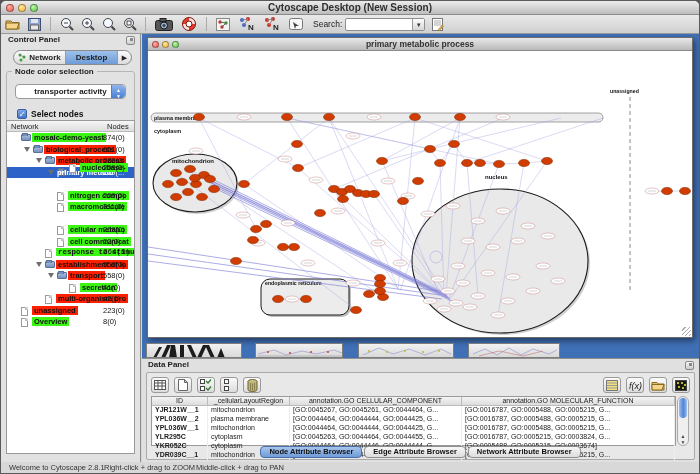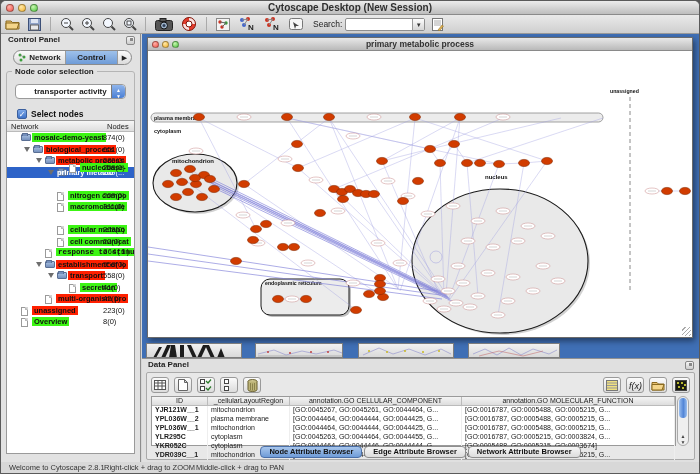--- a/index.html
+++ b/index.html
@@ -244,21 +244,21 @@
           <div class="seg">
             <svg width="8" height="9">
               <circle cx="2" cy="2" r="1.5" fill="#3aa03a"></circle>
               <circle cx="6" cy="4" r="1.5" fill="#3aa03a"></circle>
               <circle cx="3" cy="7" r="1.5" fill="#3aa03a"></circle>
               <line x1="2" y1="2" x2="6" y2="4" stroke="#777" stroke-width="0.6"></line>
             </svg>
             <span>Network</span>
           </div>
           <div class="seg active">
-            <span>Control</span>
+            <span>Desktop</span>
           </div>
           <div class="seg arrow">▶</div>
         </div>
 
       <div class="groupbox">
         <div class="gb-label">Node color selection</div>
         <div class="dropdown">
           <span>transporter activity</span>
           <div class="cap">▲<br>▼</div>
         </div>

